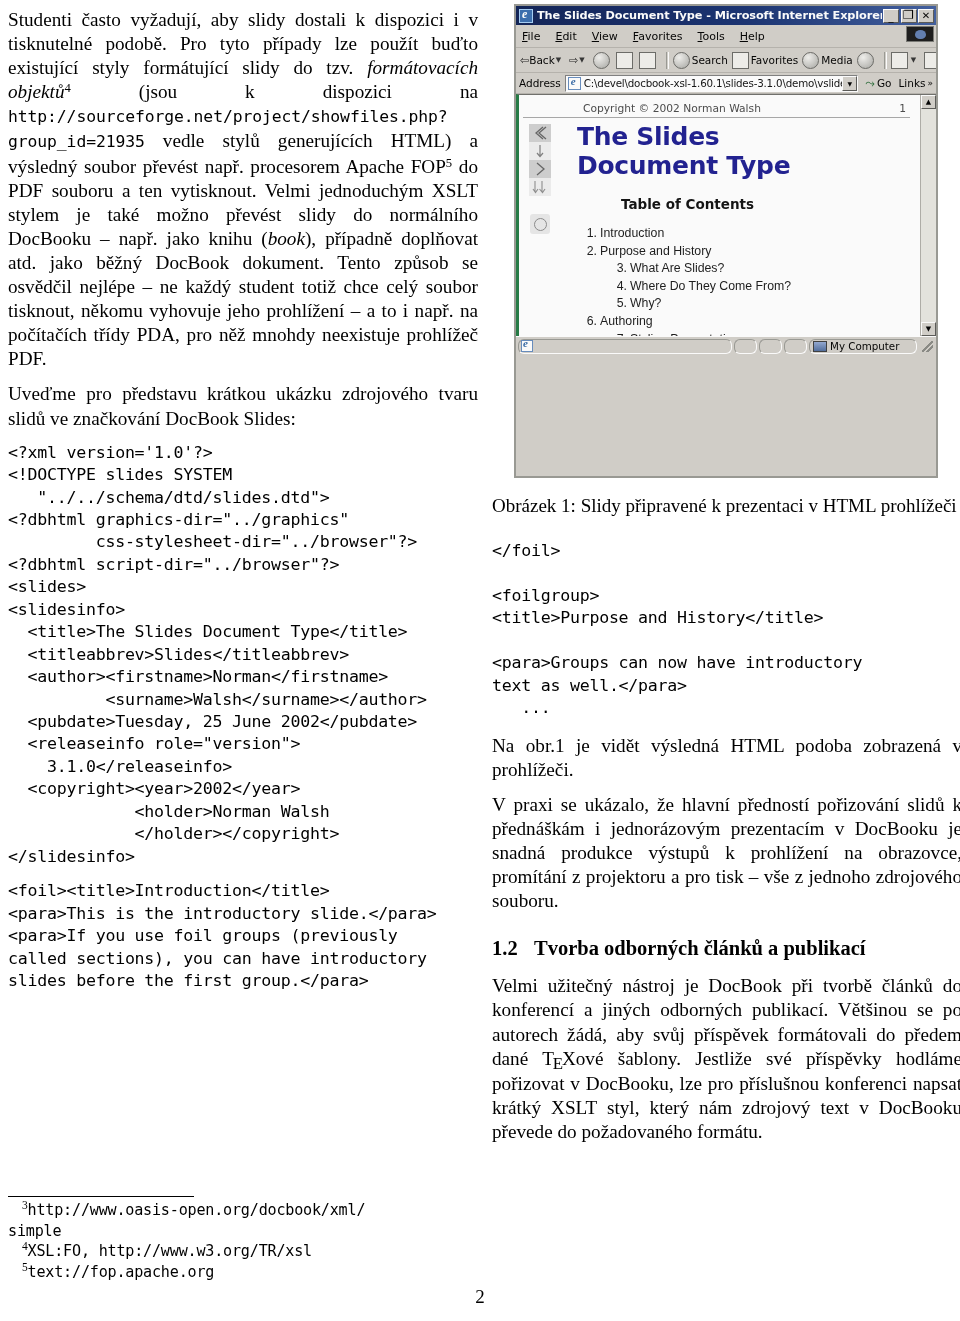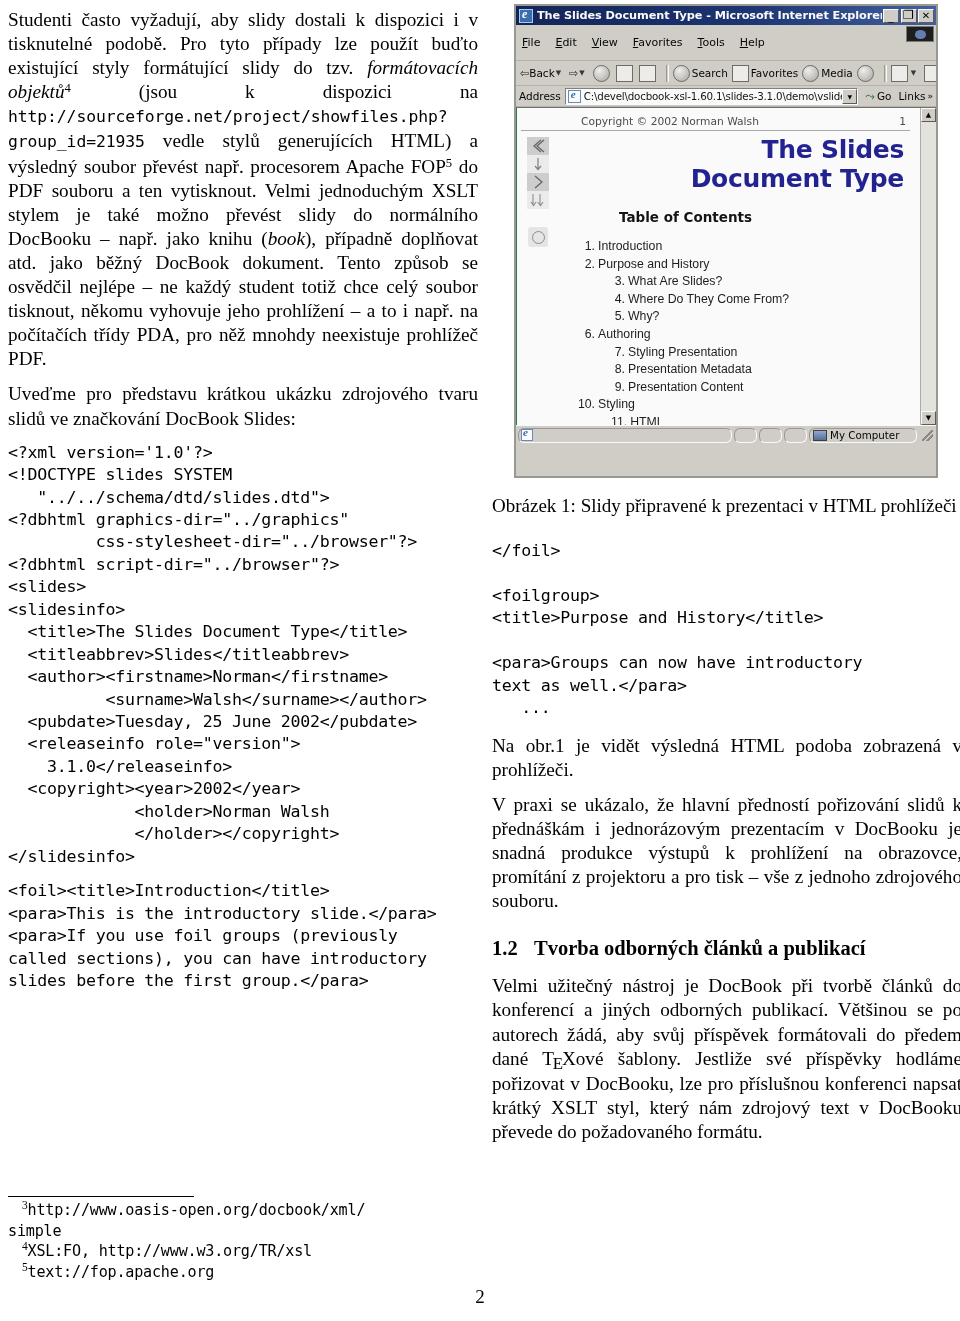--- a/index.html
+++ b/index.html
@@ -188,21 +188,21 @@
     font-size: 10px;
     line-height: 12px;
     color: #000;
     font-family: "DejaVu Sans", sans-serif;
   }
   .winbtn.min span { top: 1px; }
   .winbtn.max span { top: -1px; font-size: 12px; }
   .winbtn.close span { top: 0px; font-weight: bold; }
 
   #ie-menubar {
-    height: 36px;
+    height: 23px;
     background: #d4d0c8;
     display: flex;
     align-items: center;
     padding-left: 6px;
     border-bottom: 1px solid #b8b4ac;
     position: relative;
     box-sizing: border-box;
   }
   #ie-menubar .menu-item {
     font-size: 11px;
@@ -349,24 +349,24 @@
   #go-arrow {
     display: inline-block;
     margin-right: 2px;
     color: #1d6f2f;
     font-size: 12px;
   }
   #links-chev { font-size: 9px; margin-left: 2px; vertical-align: super; }
 
   #ie-viewport {
     position: relative;
-    height: 318px;
+    height: 242px;
     background: #ffffff;
     border-top: 1px solid #6f6f6a;
-    border-left: 1px solid #15803d;
+    border-left: 3px solid #15803d;
     display: flex;
     box-sizing: border-box;
     overflow: hidden;
   }
   #slide-area {
     flex: 1 1 auto;
     position: relative;
     padding: 7px 10px 0 4px;
     overflow: hidden;
   }
@@ -419,21 +419,21 @@
     left: 4px; top: 4px;
     width: 11px; height: 11px;
     border: 1.2px solid #8c8c8c;
     border-radius: 50%;
   }
   #slide-main {
     flex: 1 1 auto;
     padding-right: 6px;
   }
   #slide-title {
-    text-align: right;
+    text-align: left;
     color: #1c1ca8;
     font-weight: bold;
     font-size: 25px;
     line-height: 29px;
     font-family: "DejaVu Sans", "Liberation Sans", sans-serif;
     letter-spacing: -0.3px;
   }
   #toc-heading {
     margin-top: 16px;
     font-size: 13.5px;

